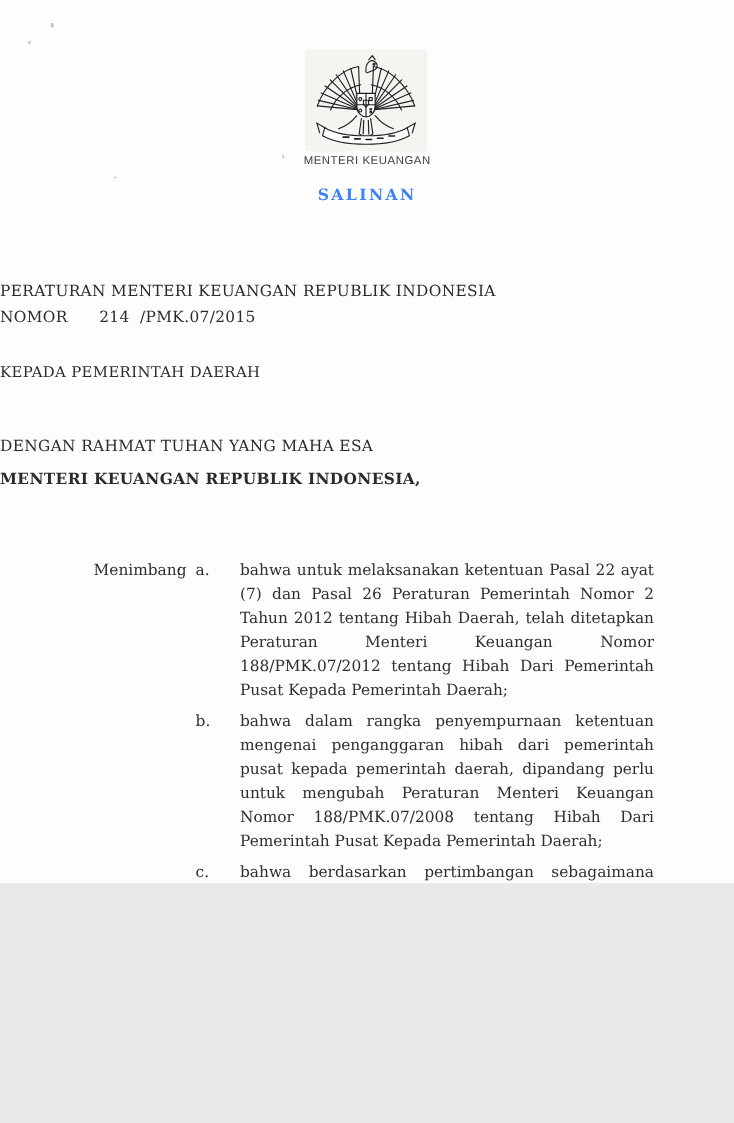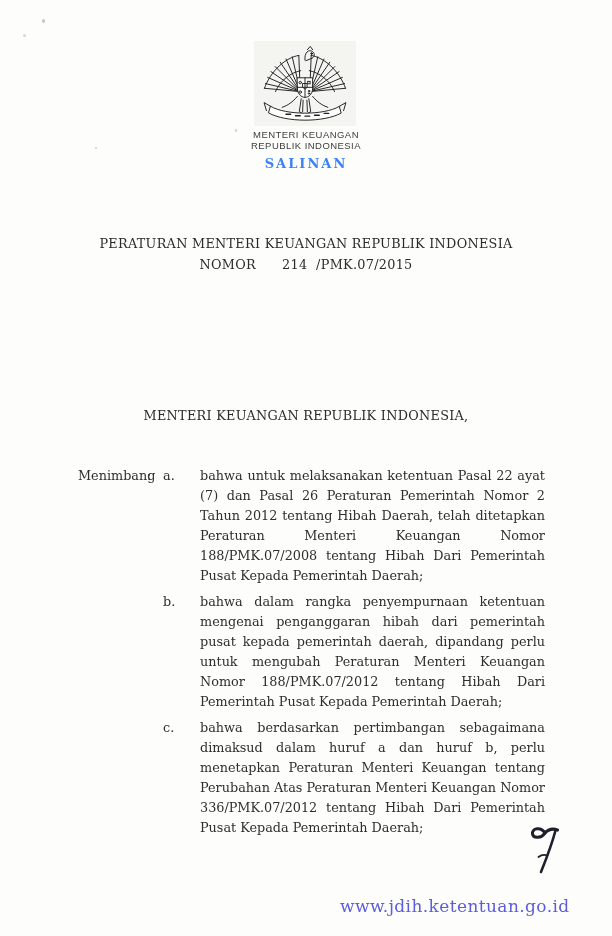--- a/index.html
+++ b/index.html
@@ -1,18 +1,18 @@
 <!DOCTYPE html>
 <html><head>
 <meta charset="utf-8">
 <style>
   html,body{margin:0;padding:0;background:#e9e9e9;}
   .page{
     position:relative;
-    width:612px;height:936px;
+    width:612px;height:736px;
     margin:0 auto;
     background:#fdfdfc;
     overflow:hidden;
     font-family:"DejaVu Serif","Liberation Serif",serif;
     color:#2b2b2b;
   }
   
   .speck{position:absolute;border-radius:50%;background:#9a9a9a;opacity:.55;}
   .speck.s1{left:42px;top:19px;width:3px;height:4px;}
   .speck.s2{left:23px;top:34px;width:3px;height:3px;opacity:.4;}
@@ -31,27 +31,27 @@
     font-size:9.5px;letter-spacing:.45px;color:#3d3d3d;line-height:11px;
   }
   .ministry-1{top:129px;}
   .ministry-2{top:140px;}
   .salinan{
     position:absolute;left:0;top:156px;width:612px;text-align:center;
     font-weight:bold;font-size:13px;letter-spacing:2px;color:#3b82f6;
   }
 
   
-  .tline{position:absolute;left:0;width:612px;text-align:center;font-size:12.8px;letter-spacing:.3px;color:#2b2b2b;}
+  .tline{position:absolute;left:0;width:612px;font-size:12.8px;letter-spacing:.3px;color:#2b2b2b;}
   .t-main{top:236px;}
   .t-number{top:257px;white-space:pre;}
   .t-tentang{top:278px;}
   .t-subject{top:303px;font-size:12.4px;line-height:14px;}
   .t-grace{top:365px;}
-  .t-issuer{top:408px;}
+  .t-issuer{top:392px;font-weight:bold;}
 
   
   .preamble{
     position:absolute;left:78px;top:466px;width:467px;
     font-size:12.8px;line-height:20px;color:#2e2e2e;
   }
   .pre-row{display:flex;align-items:flex-start;}
   .pre-label{width:69px;flex:0 0 69px;}
   .pre-colon{width:16px;flex:0 0 16px;text-align:left;}
   .pre-items{flex:1;min-width:0;}
@@ -129,41 +129,42 @@
 
         <path d="M14 65.5 C30 75 70 75 86 65.5 L88 72.5 C70 82.5 30 82.5 12 72.5 Z" fill="#fdfdfc"></path>
         <path d="M14 65.5 L7 61.5 L9.5 70"></path>
         <path d="M86 65.5 L93 61.5 L90.5 70"></path>
         <path d="M30 73.8 h5 M40 75.3 h5 M50 75.8 h5 M60 74.8 h5 M70 72.8 h5" stroke-width="1.4"></path>
       </g>
     </svg>
   </div>
 
   <div class="ministry-line ministry-1">MENTERI KEUANGAN</div>
-  <div class="ministry-line ministry-2">REPUBLIK INDONESIA</div>
   <div class="salinan">SALINAN</div>
 
   <div class="tline t-main">PERATURAN MENTERI KEUANGAN REPUBLIK INDONESIA</div>
   <div class="tline t-number">NOMOR      214  /PMK.07/2015</div>
   <div class="tline t-subject">
+    <div>KEPADA PEMERINTAH DAERAH</div>
   </div>
+  <div class="tline t-grace">DENGAN RAHMAT TUHAN YANG MAHA ESA</div>
   <div class="tline t-issuer">MENTERI KEUANGAN REPUBLIK INDONESIA,</div>
 
   <div class="preamble">
     <div class="pre-row">
       <div class="pre-label">Menimbang</div>
       <div class="pre-colon">:</div>
       <div class="pre-items">
         <div class="pre-item">
           <div class="pre-letter">a.</div>
-          <div class="pre-text">bahwa untuk melaksanakan ketentuan Pasal 22 ayat (7) dan Pasal 26 Peraturan Pemerintah Nomor 2 Tahun 2012 tentang Hibah Daerah, telah ditetapkan Peraturan Menteri Keuangan Nomor 188/PMK.07/2008 tentang Hibah Dari Pemerintah Pusat Kepada Pemerintah Daerah;</div>
+          <div class="pre-text">bahwa untuk melaksanakan ketentuan Pasal 22 ayat (7) dan Pasal 26 Peraturan Pemerintah Nomor 2 Tahun 2012 tentang Hibah Daerah, telah ditetapkan Peraturan Menteri Keuangan Nomor 188/PMK.07/2012 tentang Hibah Dari Pemerintah Pusat Kepada Pemerintah Daerah;</div>
         </div>
         <div class="pre-item">
           <div class="pre-letter">b.</div>
-          <div class="pre-text">bahwa dalam rangka penyempurnaan ketentuan mengenai penganggaran hibah dari pemerintah pusat kepada pemerintah daerah, dipandang perlu untuk mengubah Peraturan Menteri Keuangan Nomor 188/PMK.07/2012 tentang Hibah Dari Pemerintah Pusat Kepada Pemerintah Daerah;</div>
+          <div class="pre-text">bahwa dalam rangka penyempurnaan ketentuan mengenai penganggaran hibah dari pemerintah pusat kepada pemerintah daerah, dipandang perlu untuk mengubah Peraturan Menteri Keuangan Nomor 188/PMK.07/2008 tentang Hibah Dari Pemerintah Pusat Kepada Pemerintah Daerah;</div>
         </div>
         <div class="pre-item">
           <div class="pre-letter">c.</div>
           <div class="pre-text">bahwa berdasarkan pertimbangan sebagaimana dimaksud dalam huruf a dan huruf b, perlu menetapkan Peraturan Menteri Keuangan tentang Perubahan Atas Peraturan Menteri Keuangan Nomor 336/PMK.07/2012 tentang Hibah Dari Pemerintah Pusat Kepada Pemerintah Daerah;</div>
         </div>
       </div>
     </div>
   </div>
 
   <div class="paraf">

